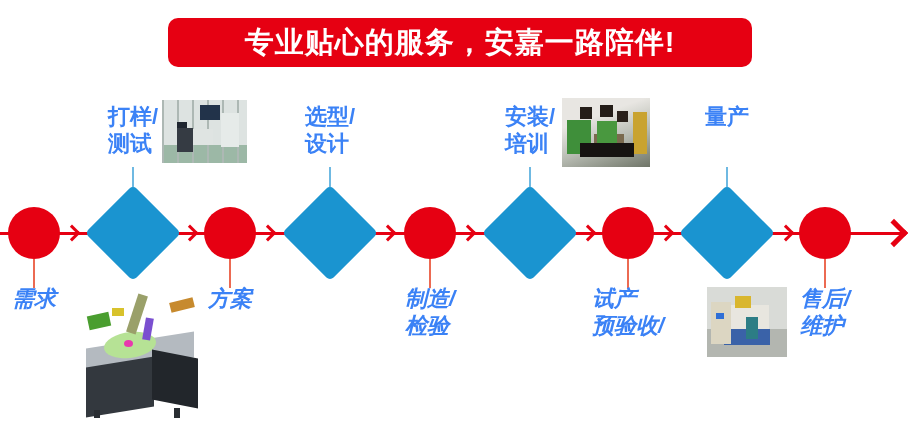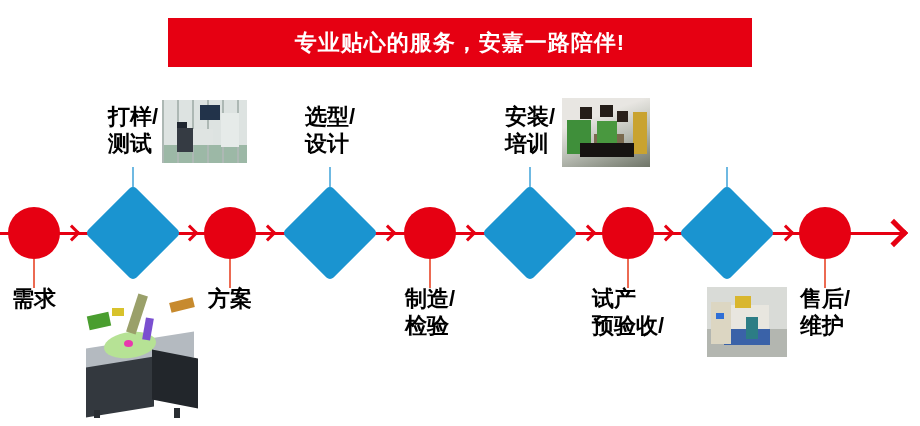--- a/index.html
+++ b/index.html
@@ -4,43 +4,43 @@
 <style>
   html,body{margin:0;padding:0;background:#fff;}
   .stage{
     position:relative;width:920px;height:426px;background:#ffffff;overflow:hidden;
     font-family:"Liberation Sans", sans-serif;
   }
   
   .banner{
     position:absolute;left:168px;top:18px;width:584px;height:49px;background:#e60012;
     color:#ffffff;display:flex;align-items:center;justify-content:center;
-    font-weight:bold;font-size:22px;letter-spacing:1px;white-space:nowrap;
+    font-weight:bold;font-size:29px;letter-spacing:1px;white-space:nowrap;border-radius:10px;
   }
   
   .axis-line{position:absolute;left:0;top:232px;width:903px;height:3px;background:#e60012;}
   .chevron{
     position:absolute;top:227px;width:12px;height:12px;box-sizing:border-box;
     border-top:3px solid #e60012;border-right:3px solid #e60012;transform:rotate(45deg);
   }
   .chevron.big{width:20px;height:20px;border-width:5px;top:223px;left:884px;}
   
   .node{position:absolute;top:0;width:0;height:426px;}
   .shape{position:absolute;}
   .shape.circle{left:-26px;top:207px;width:52px;height:52px;border-radius:50%;background:#e60012;}
   .shape.diamond{left:-34px;top:199px;width:68px;height:68px;background:#1a94d0;transform:rotate(45deg);border-radius:5px;}
   .stem{position:absolute;width:2px;left:-1px;}
   .stem.down{top:259px;height:29px;background:#ec6a52;}
   .stem.up{top:167px;height:20px;background:#6fb9e2;}
   .label{
     position:absolute;left:0;transform:translateX(-50%);
-    color:#000000;font-weight:bold;font-size:22px;line-height:27px;
+    color:#3b82f6;font-weight:bold;font-size:22px;line-height:27px;
     white-space:nowrap;text-align:left;
   }
-  .label.below{top:285px;}
+  .label.below{top:285px;font-style:italic;}
   .label.above{top:103px;}
   .label .ln{display:block;}
   
   .photo{position:absolute;}
   .photo-sampling{
     left:162px;top:100px;width:85px;height:63px;
     background:
       linear-gradient(#353b43,#353b43) 22% 72%/16px 24px no-repeat,
       linear-gradient(#1f2630,#1f2630) 20% 42%/10px 10px no-repeat,
       linear-gradient(#22334a,#22334a) 58% 10%/20px 15px no-repeat,
@@ -170,20 +170,21 @@
     <div class="label below">
       <span class="ln">试产</span>
       <span class="ln">预验收/</span>
     </div>
   </div>
 
   <div class="node" style="left:727px">
     <div class="shape diamond"></div>
     <div class="stem up"></div>
     <div class="label above">
+      <span class="ln">量产</span>
     </div>
   </div>
 
   <div class="node" style="left:825px">
     <div class="shape circle"></div>
     <div class="stem down"></div>
     <div class="label below">
       <span class="ln">售后/</span>
       <span class="ln">维护</span>
     </div>

